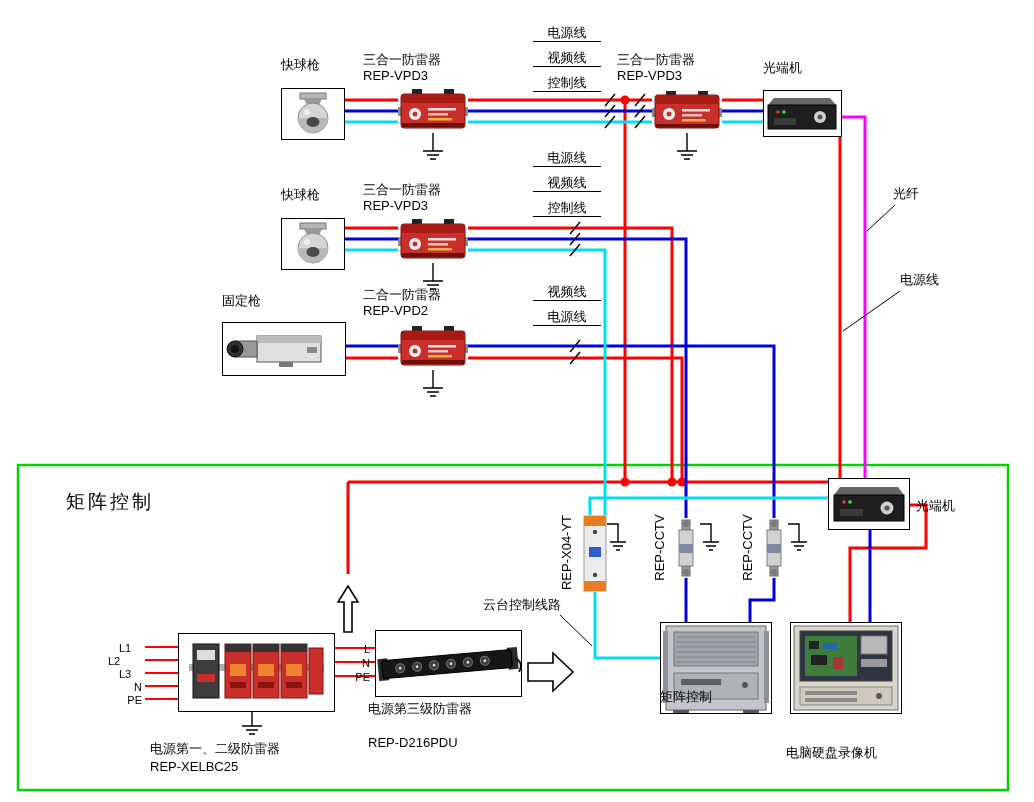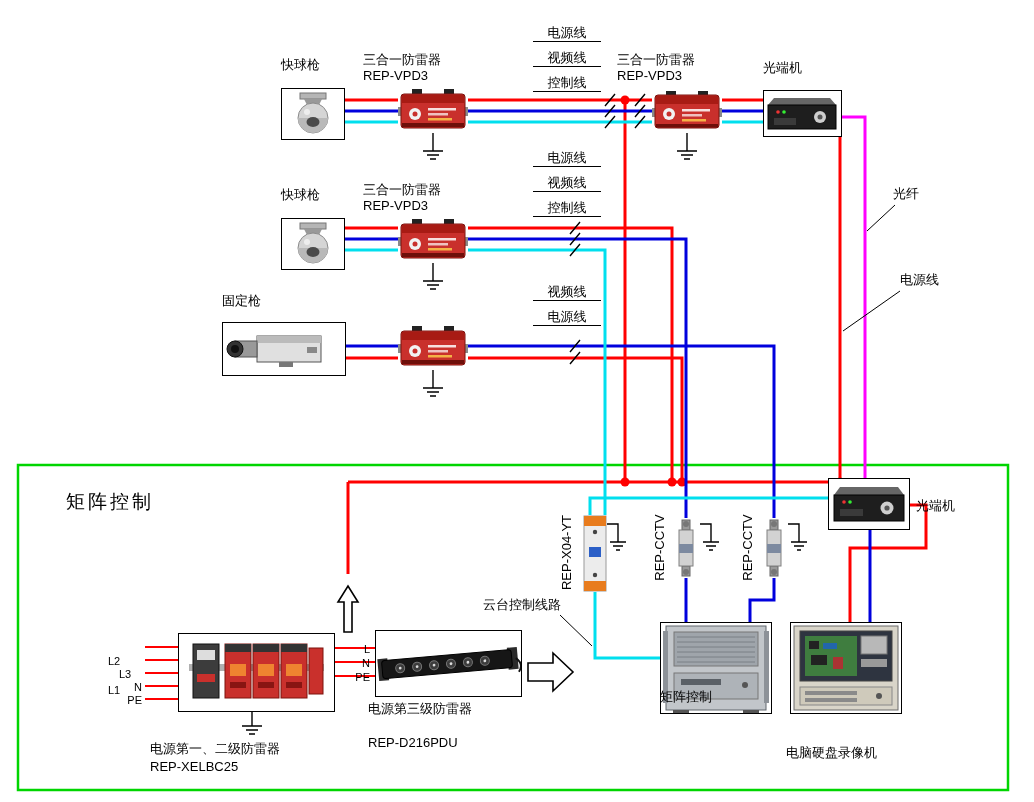--- a/index.html
+++ b/index.html
@@ -345,34 +345,38 @@
   <div class="lbl ctr" style="left:281px;top:187px;width:62px;">快球枪</div>
   <div class="lbl ctr two" style="left:363px;top:182px;width:140px;">
     <div>三合一防雷器</div>
     <div>REP-VPD3</div>
   </div>
   <div class="linelabel" style="left:533px;top:149px;">电源线</div>
   <div class="linelabel" style="left:533px;top:174px;">视频线</div>
   <div class="linelabel" style="left:533px;top:199px;">控制线</div>
 
   <div class="lbl ctr" style="left:222px;top:293px;width:122px;">固定枪</div>
+  <div class="lbl ctr two" style="left:363px;top:287px;width:140px;">
+    <div>二合一防雷器</div>
+    <div>REP-VPD2</div>
+  </div>
   <div class="linelabel" style="left:533px;top:283px;">视频线</div>
   <div class="linelabel" style="left:533px;top:308px;">电源线</div>
 
   <div class="lbl" style="left:893px;top:186px;text-align:center;">光纤</div>
   <div class="lbl" style="left:900px;top:272px;">电源线</div>
 
   <div class="lbl title-big" style="left:66px;top:494px;">矩阵控制</div>
   <div class="rot" style="left:521px;top:545px;width:90px;">REP-X04-YT</div>
   <div class="rot" style="left:619px;top:540px;width:80px;">REP-CCTV</div>
   <div class="rot" style="left:707px;top:540px;width:80px;">REP-CCTV</div>
   <div class="lbl" style="left:916px;top:498px;">光端机</div>
   <div class="lbl" style="left:483px;top:597px;">云台控制线路</div>
 
-  <div class="lbl small" style="left:108px;top:640px;width:34px;text-align:left;margin-top:42px;">L1</div>
+  <div class="lbl small" style="left:108px;top:640px;width:34px;text-align:center;">L1</div>
   <div class="lbl small" style="left:108px;top:653px;width:34px;">L2</div>
   <div class="lbl small" style="left:108px;top:666px;width:34px;text-align:center;">L3</div>
   <div class="lbl small" style="left:108px;top:679px;width:34px;text-align:right;">N</div>
   <div class="lbl small" style="left:108px;top:692px;width:34px;text-align:right;">PE</div>
 
   <div class="lbl small" style="left:344px;top:641px;width:26px;text-align:right;">L</div>
   <div class="lbl small" style="left:344px;top:655px;width:26px;text-align:right;">N</div>
   <div class="lbl small" style="left:344px;top:669px;width:26px;text-align:right;">PE</div>
 
   <div class="lbl ctr" style="left:150px;top:741px;width:195px;">电源第一、二级防雷器</div>

